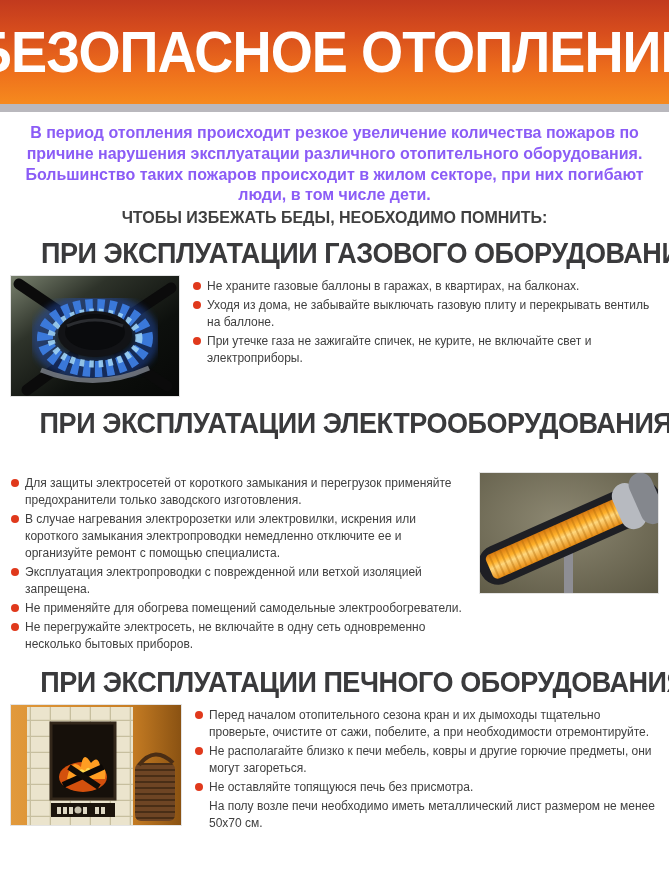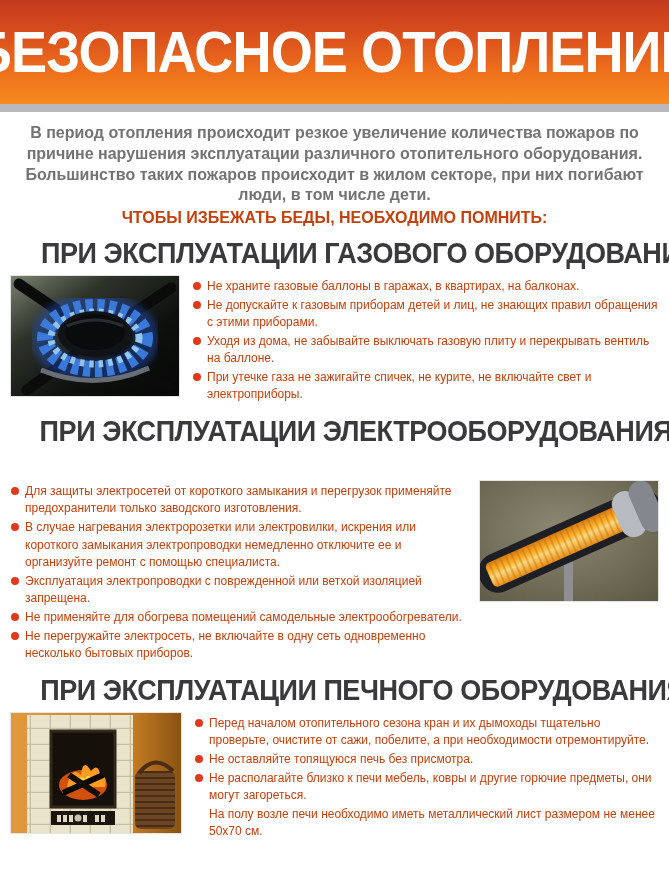--- a/index.html
+++ b/index.html
@@ -5,30 +5,30 @@
   html,body{margin:0;padding:0;background:#e9e9e9;}
   .poster{width:669px;height:890px;margin:0 auto;background:#fff;position:relative;
           font-family:"Liberation Sans",sans-serif;display:flex;flex-direction:column;overflow:hidden;}
   
   .header{height:104px;background:linear-gradient(180deg,#c23a1e 0%,#d84e1d 32%,#ee6f1c 68%,#f68a1e 100%);
           display:flex;align-items:center;justify-content:center;flex:0 0 auto;}
   .header .t{font-size:57px;font-weight:700;color:#fff;white-space:nowrap;
              transform:scaleX(.95);letter-spacing:-1px;}
   .grey-strip{height:8px;background:#b9b8bd;flex:0 0 auto;}
   
-  .intro{padding:11px 24px 0;text-align:center;font-weight:700;font-size:16px;line-height:1.3;color:#737373;}
-  .warn{text-align:center;font-weight:700;font-size:16px;color:#c2410c;margin-top:3px;}
+  .intro{padding:11px 24px 0;text-align:center;font-weight:700;font-size:16px;line-height:1.3;color:#8b5cf6;}
+  .warn{text-align:center;font-weight:700;font-size:16px;color:#404040;margin-top:3px;}
   
   .sec h2{margin:9px 4px 5px;text-align:center;font-size:30px;font-weight:700;color:#3a3a3c;white-space:nowrap;}
   .sec h2 .hx{display:inline-block;transform:scaleX(.9);letter-spacing:-.5px;}
   .row{display:flex;gap:12px;padding:0 10px;align-items:flex-start;}
   .row.rev{flex-direction:row-reverse;margin-top:32px;}
   .row figure{margin:0;flex:0 0 auto;line-height:0;border:1px solid #e4e4e4;}
   .bullets{flex:1;padding-top:1px;}
-  .bullet{position:relative;padding-left:15px;font-size:12px;line-height:1.42;color:#c2410c;margin:2px 0;}
+  .bullet{position:relative;padding-left:15px;font-size:12px;line-height:1.42;color:#404040;margin:2px 0;}
   .bullet .dot{position:absolute;left:1px;top:4px;width:8px;height:8px;border-radius:50%;background:#e0391c;}
   
   .spacer{flex:1 1 auto;}
 </style>
 </head>
 <body>
 
 <div class="poster">
   <div class="header">
     <div class="t">БЕЗОПАСНОЕ ОТОПЛЕНИЕ</div>
@@ -66,21 +66,20 @@
       <ellipse cx="84" cy="62" rx="50" ry="31" fill="none" stroke="#3c7ce0" stroke-width="16" stroke-dasharray="7 4.5" opacity=".95"></ellipse>
       <ellipse cx="84" cy="62" rx="44" ry="26" fill="none" stroke="#9ed1f4" stroke-width="7" stroke-dasharray="4.5 5" opacity=".9"></ellipse>
       <ellipse cx="84" cy="58" rx="37" ry="23" fill="#121316"></ellipse>
       <ellipse cx="84" cy="56" rx="30" ry="18" fill="#0a0b0d"></ellipse>
       <path d="M56 50 Q84 38 112 50" stroke="#2a2c30" stroke-width="3" fill="none"></path>
       <path d="M30 94 Q84 116 138 92" stroke="#787d85" stroke-width="5" fill="none" opacity=".85"></path>
     </svg>
   </figure>
           <div class="bullets">
             <div class="bullet"><span class="dot"></span><span>Не храните газовые баллоны в гаражах, в квартирах, на балконах.</span></div>
-            <div class="bullet"><span class="dot"></span><span>Не допускайте к газовым приборам детей и лиц, не знающих правил обращения с этими приборами.</span></div>
             <div class="bullet"><span class="dot"></span><span>Уходя из дома, не забывайте выключать газовую плиту и перекрывать вентиль на баллоне.</span></div>
             <div class="bullet"><span class="dot"></span><span>При утечке газа не зажигайте спичек, не курите, не включайте свет и электроприборы.</span></div>
           </div>
         </div>
       </section>
       <section class="sec">
         <h2><span class="hx">ПРИ ЭКСПЛУАТАЦИИ ЭЛЕКТРООБОРУДОВАНИЯ:</span></h2>
         <div class="row rev">
           <figure>
     <svg viewBox="0 0 178 120" width="178" height="120" xmlns="http://www.w3.org/2000/svg">
@@ -156,22 +155,22 @@
         <rect x="58" y="102" width="4" height="7"></rect>
                 <rect x="72" y="102" width="4" height="7"></rect>
         <rect x="84" y="102" width="4" height="7"></rect>
                 <rect x="90" y="102" width="4" height="7"></rect>
       </g>
       <circle cx="67" cy="105" r="3.5" fill="#c9c3af"></circle>
     </svg>
   </figure>
           <div class="bullets">
             <div class="bullet"><span class="dot"></span><span>Перед началом отопительного сезона кран и их дымоходы тщательно проверьте, очистите от сажи, побелите, а при необходимости отремонтируйте.</span></div>
+            <div class="bullet"><span class="dot"></span><span>Не располагайте близко к печи мебель, ковры и другие горючие предметы, они могут загореться.</span></div>
             <div class="bullet"><span class="dot"></span><span>Не оставляйте топящуюся печь без присмотра.</span></div>
-            <div class="bullet"><span class="dot"></span><span>Не располагайте близко к печи мебель, ковры и другие горючие предметы, они могут загореться.</span></div>
             <div class="bullet"><span>На полу возле печи необходимо иметь металлический лист размером не менее 50х70 см.</span></div>
           </div>
         </div>
       </section>
     </div>
 
   <div class="spacer"></div>
 
 </div>
 

